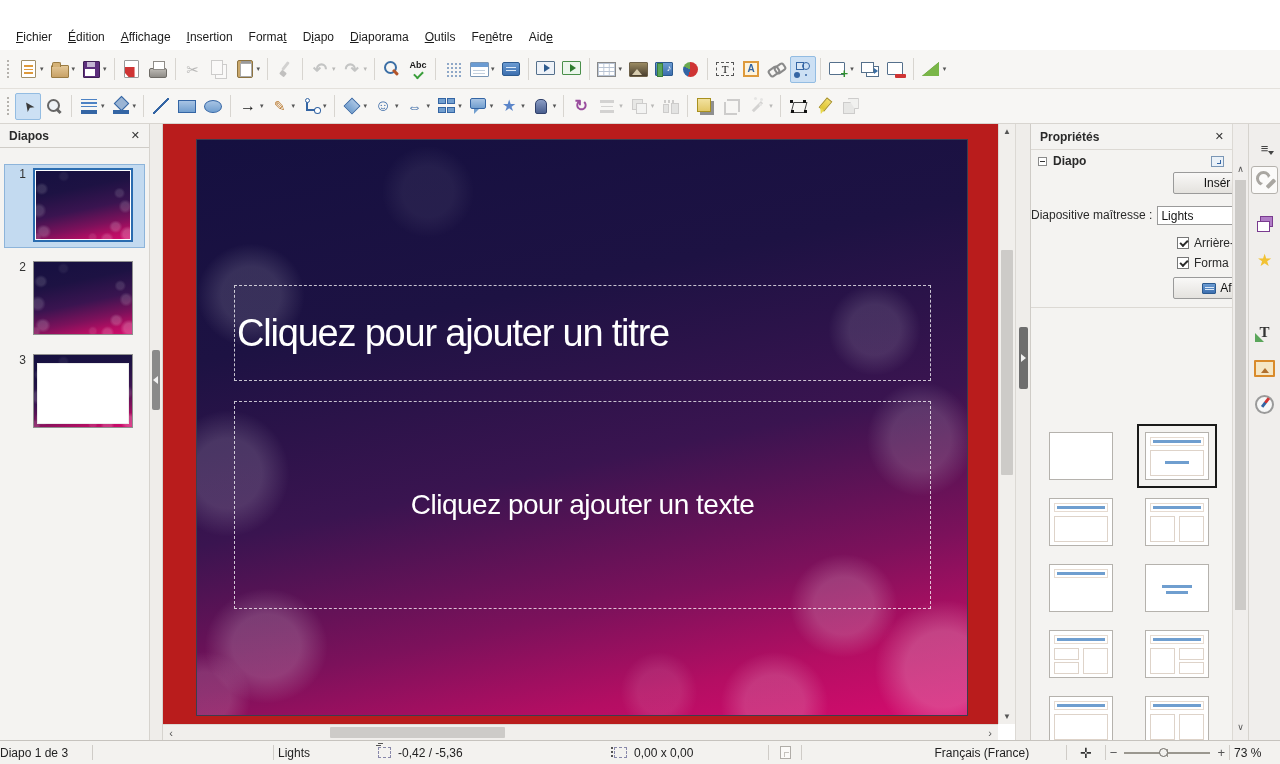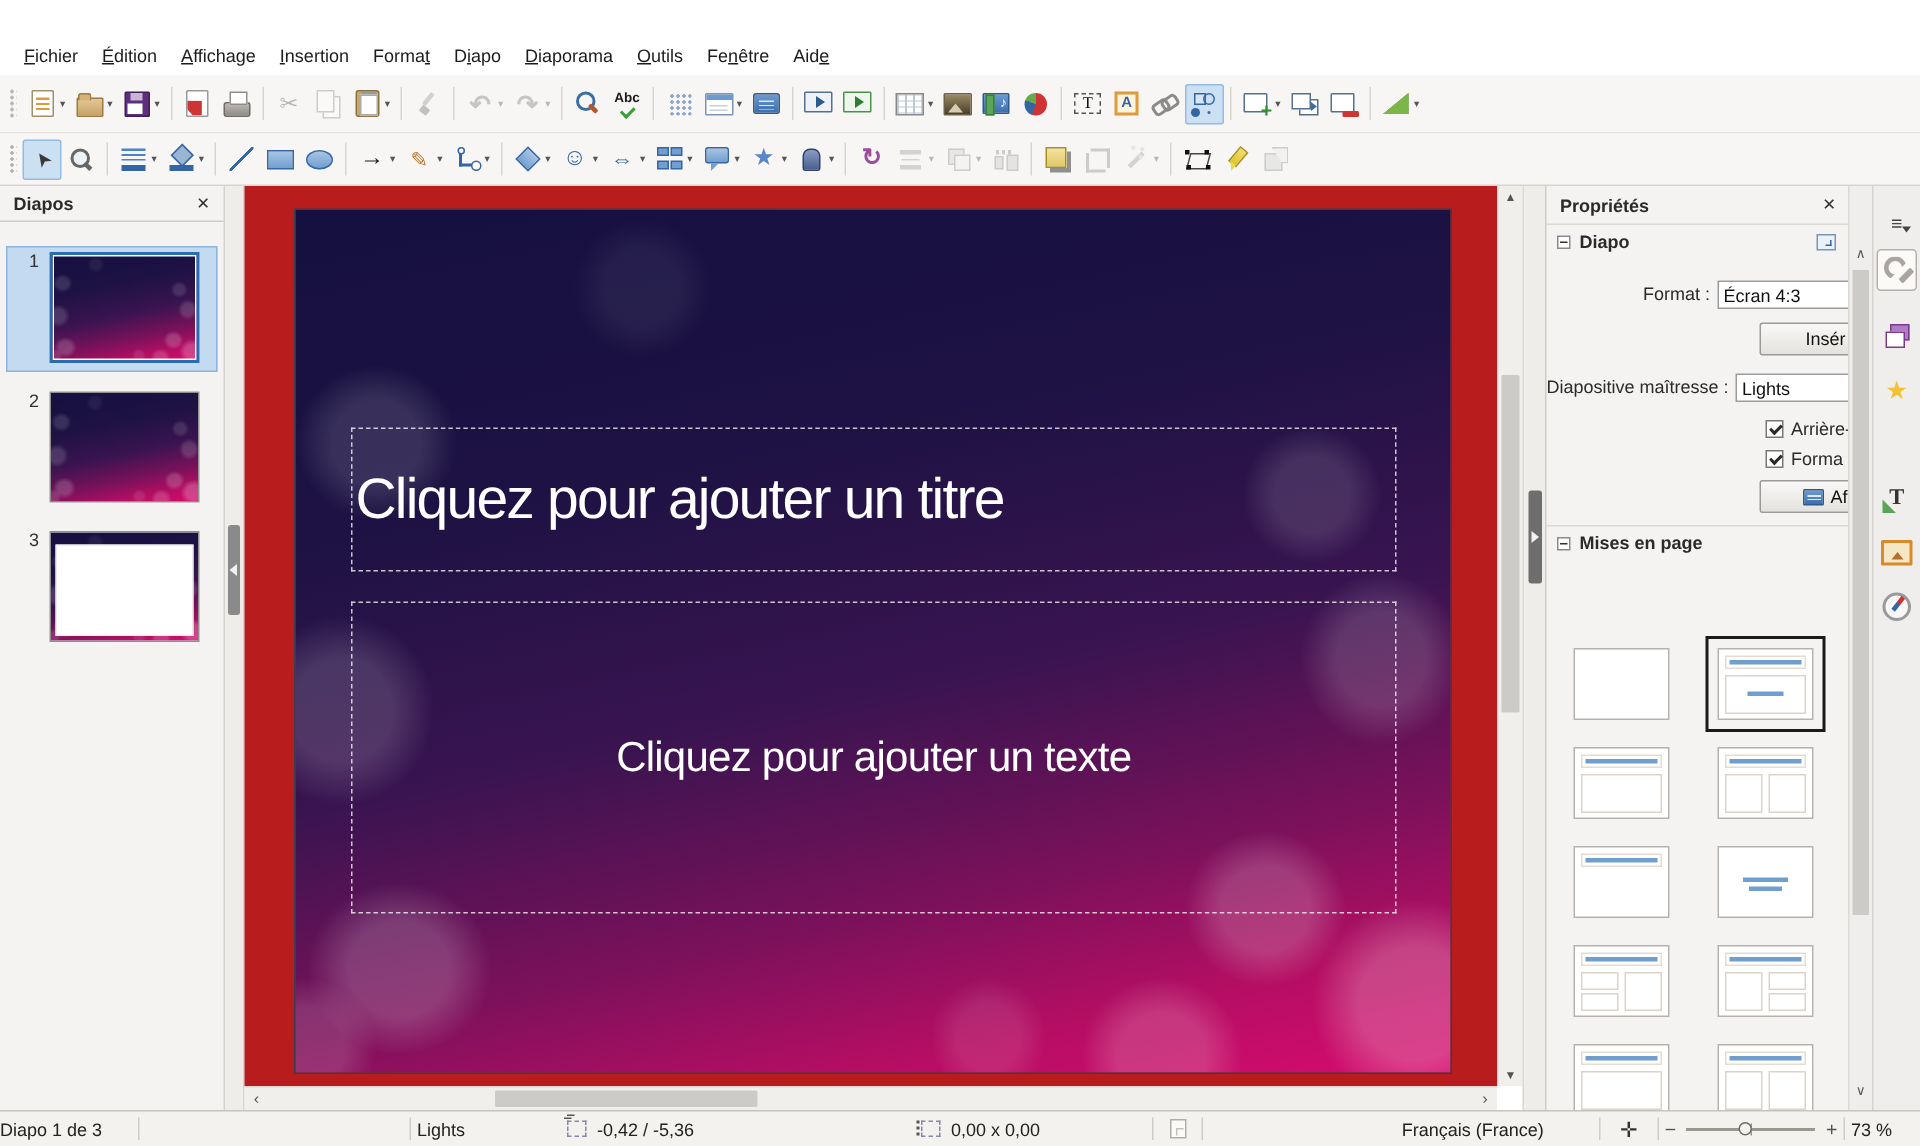--- a/index.html
+++ b/index.html
@@ -571,48 +571,40 @@
     <div class="pp-content">
       <div class="pp-header">
         <span class="pp-title">Propriétés</span>
         <span class="panel-close">✕</span>
       </div>
       <div class="sec-header">
         <span class="collapse-box"></span>
         <span class="sec-title">Diapo</span>
         <span class="dlg-launcher"></span>
       </div>
-      <div class="pp-row" style="margin-top:14px">
-        <span class="pp-label">Format :</span>
-        <span class="pp-combo">Écran 4:3</span>
-      </div>
       <div class="pp-btn" style="margin-bottom:11px">
         <span>Insér</span>
       </div>
       <div class="pp-row">
         <span class="pp-label">Diapositive maîtresse :</span>
         <span class="pp-combo">Lights</span>
       </div>
       <div class="pp-check">
         <span class="cb"></span>
         <span>Arrière-</span>
       </div>
       <div class="pp-check">
         <span class="cb"></span>
         <span>Forma</span>
       </div>
       <div class="pp-btn" style="margin-top:6px">
         <span class="mini-slide"></span>
         <span>Af</span>
       </div>
       <div class="pp-divider"></div>
-      <div class="sec-header">
-        <span class="collapse-box"></span>
-        <span class="sec-title">Mises en page</span>
-      </div>
       <div id="layout-grid">
           <div class="lay-cell" style="left: 18px; top: 308px;"></div>
           <div class="lay-cell selected" style="left: 114px; top: 308px;">
             <div class="lp-title"></div>
             <div class="lp-box" style="left: 4px; top: 17px; width: 54px; height: 26px;"></div>
             <div class="lp-line" style="left: 19px; top: 28px; width: 24px;"></div>
           </div>
           <div class="lay-cell" style="left: 18px; top: 374px;">
             <div class="lp-title"></div>
             <div class="lp-box" style="left: 4px; top: 17px; width: 54px; height: 26px;"></div>

